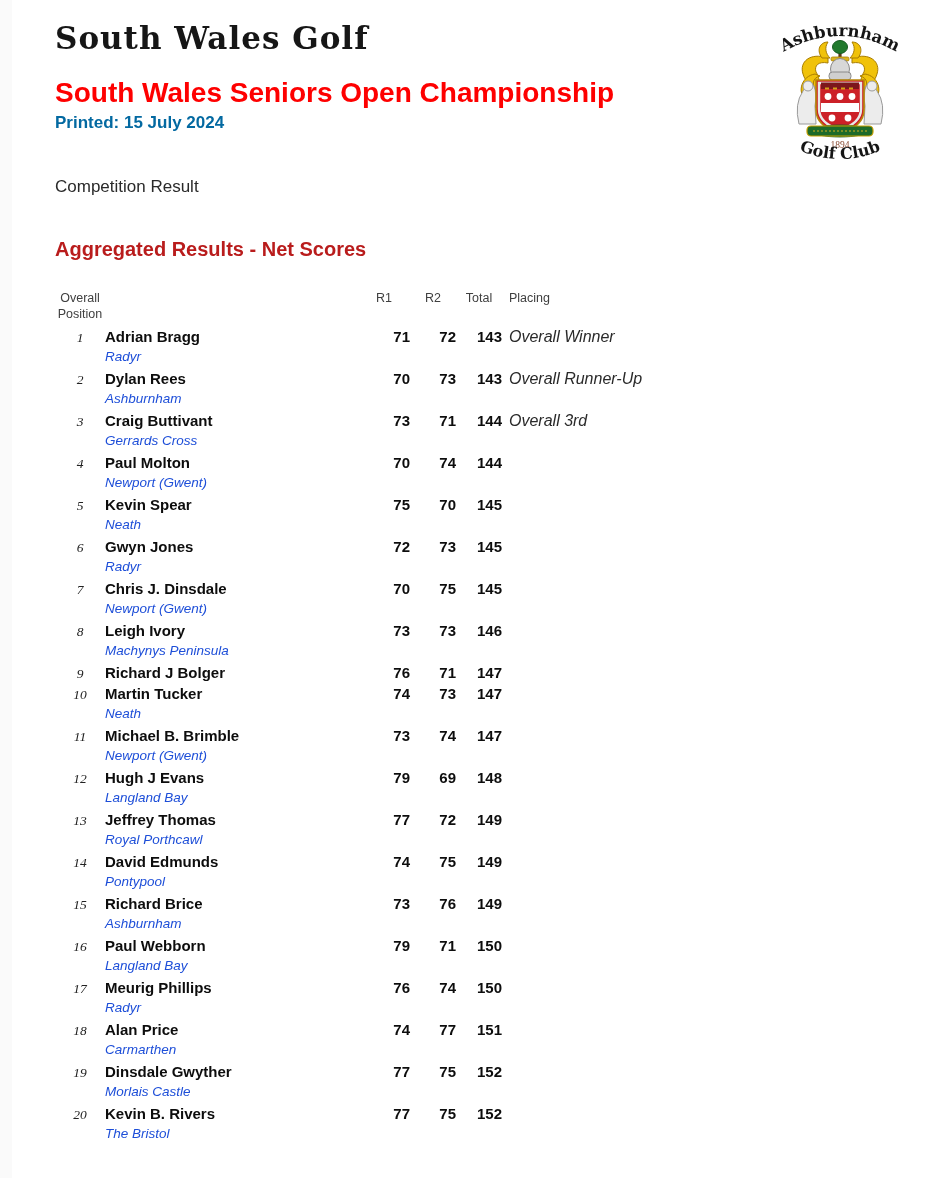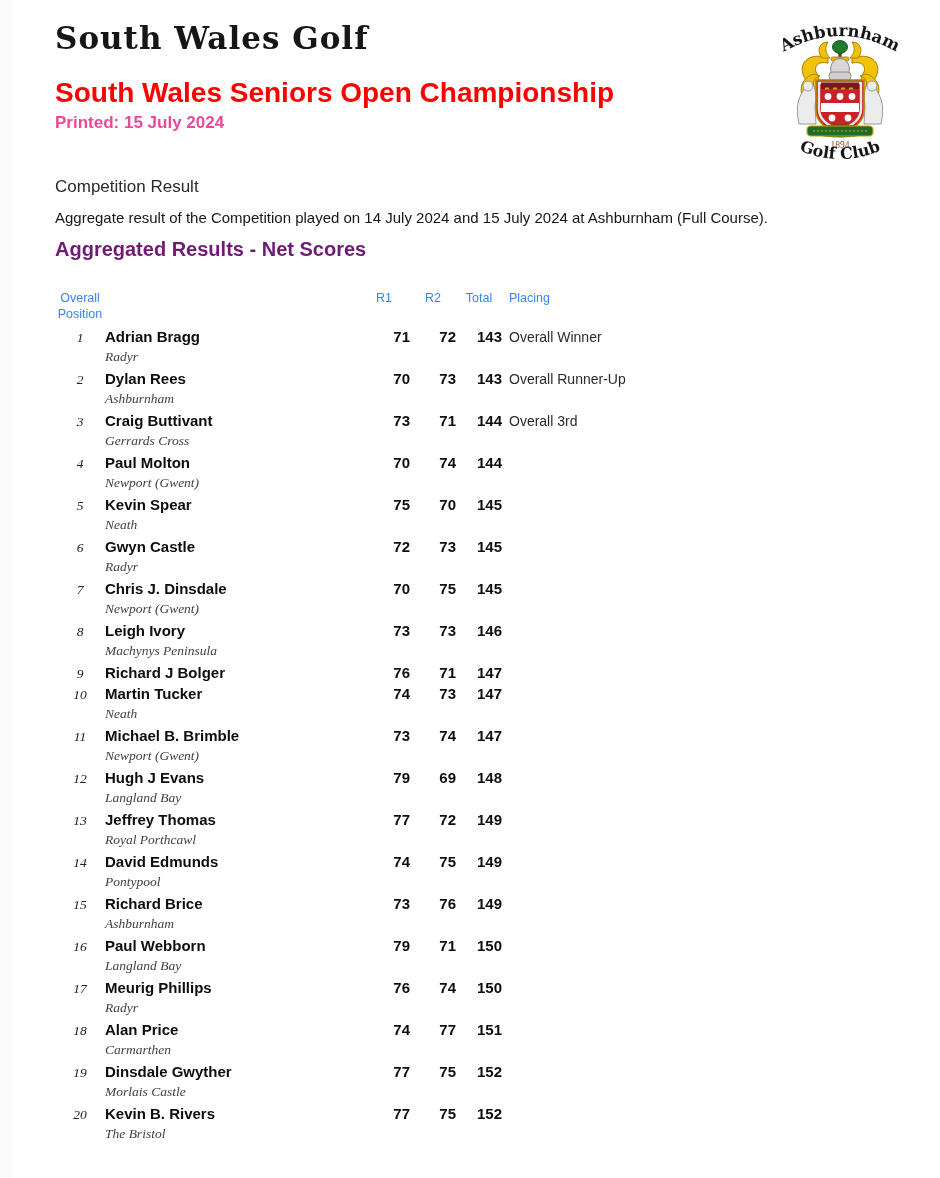--- a/index.html
+++ b/index.html
@@ -19,58 +19,58 @@
     font-family: "DejaVu Serif", serif;
     font-weight: bold; font-size: 31px; color: #161616;
     letter-spacing: 1px;
   }
   .comp-title {
     position: absolute; left: 43px; top: 77px;
     font-weight: bold; font-size: 28px; color: #fe0000;
   }
   .printed {
     position: absolute; left: 43px; top: 113px;
-    font-weight: bold; font-size: 17px; color: #ec4899;
+    font-weight: bold; font-size: 17px; color: #0369a1;
   }
   .crest { position: absolute; left: 758px; top: 14px; width: 140px; height: 158px; }
   .section-heading {
     position: absolute; left: 43px; top: 177px;
     font-size: 17px; font-weight: 400; color: #2a2a2a;
   }
   .description {
     position: absolute; left: 43px; top: 209px;
     font-size: 15px; color: #161616;
   }
   .subheading {
     position: absolute; left: 43px; top: 238px;
-    font-size: 20px; font-weight: bold; color: #701a75;
+    font-size: 20px; font-weight: bold; color: #b91c1c;
   }
   .results { position: absolute; left: 43px; top: 290px; width: 660px; }
   .grid {
     display: grid;
     grid-template-columns: 50px 253px 52px 46px 46px auto;
     align-items: baseline;
   }
-  .hdr { color: #3b82f6; font-size: 12.5px; margin-bottom: 6px; }
+  .hdr { color: #404040; font-size: 12.5px; margin-bottom: 6px; }
   .hdr .c { line-height: 16px; }
   .c-pos  { text-align: center; }
   .c-num  { text-align: center; }
   .c-plc  { text-align: left; padding-left: 7px; }
   .line-main { height: 21px; }
   .line-club { height: 21px; }
   .pos-num {
     font-family: "Liberation Serif", serif;
     font-style: italic; font-size: 13.5px; color: #222;
   }
   .player-name { font-weight: bold; font-size: 15px; color: #0d0d0d; }
   .score { font-weight: bold; font-size: 15px; color: #0d0d0d; text-align: right; }
-  .placing { font-size: 14px; color: #2a2a2a; }
+  .placing { font-size: 16px; color: #2a2a2a; font-style: italic; }
   .club {
-    font-family: Liberation Serif, serif;
-    font-style: italic; font-size: 13.5px; color: #404040;
+    font-family: Liberation Sans, sans-serif;
+    font-style: italic; font-size: 13.5px; color: #1d4ed8;
   }
 </style>
 </head>
 <body>
 
 <div class="page">
 
   <div class="site-name">South Wales Golf</div>
   <div class="comp-title">South Wales Seniors Open Championship</div>
   <div class="printed">Printed: 15 July 2024</div>
@@ -133,21 +133,20 @@
 
     <text font-family="DejaVu Serif, serif" font-weight="bold" font-size="16.5" fill="#151515">
       <textPath href="#arcTop" startOffset="50%" text-anchor="middle">Ashburnham</textPath>
     </text>
     <text font-family="DejaVu Serif, serif" font-weight="bold" font-size="16" fill="#151515">
       <textPath href="#arcBot" startOffset="50%" text-anchor="middle">Golf Club</textPath>
     </text>
   </svg>
 
   <div class="section-heading">Competition Result</div>
-  <div class="description">Aggregate result of the Competition played on 14 July 2024 and 15 July 2024 at Ashburnham (Full Course).</div>
   <div class="subheading">Aggregated Results - Net Scores</div>
 
   <div class="results">
 
     <div class="grid hdr">
       <div class="c c-pos">
         <div>Overall</div>
         <div>Position</div>
       </div>
       <div class="c"></div>
@@ -239,21 +238,21 @@
           <div class="c"></div>
           <div class="c club">Neath</div>
           <div class="c"></div>
           <div class="c"></div>
           <div class="c"></div>
           <div class="c"></div>
         </div>
 
         <div class="grid line-main">
           <div class="c c-pos pos-num">6</div>
-          <div class="c player-name">Gwyn Castle</div>
+          <div class="c player-name">Gwyn Jones</div>
           <div class="c c-num score">72</div>
           <div class="c c-num score">73</div>
           <div class="c c-num score">145</div>
           <div class="c c-plc placing"></div>
         </div>
         <div class="grid line-club">
           <div class="c"></div>
           <div class="c club">Radyr</div>
           <div class="c"></div>
           <div class="c"></div>

